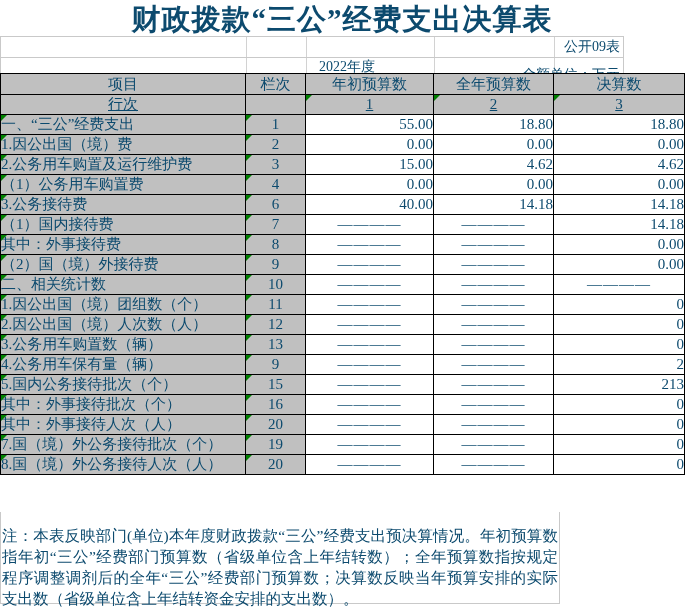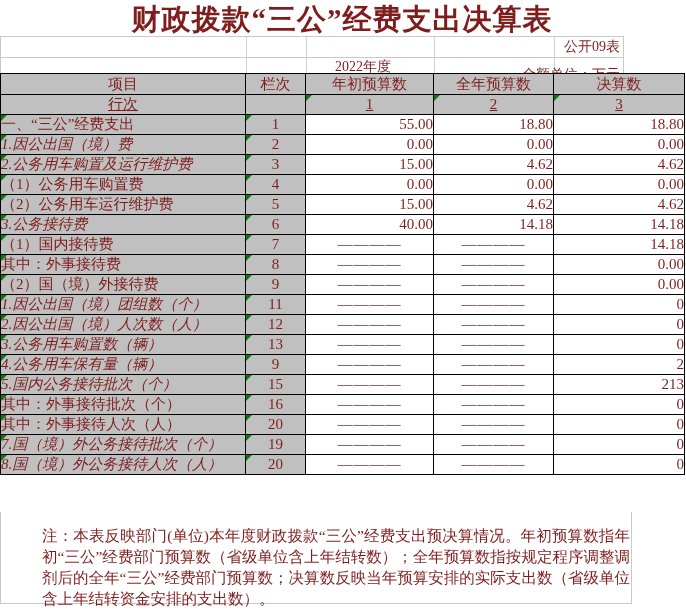--- a/index.html
+++ b/index.html
@@ -1,70 +1,69 @@
 <!DOCTYPE html>
 <html><head>
 <meta charset="utf-8">
 <style>
   html,body{margin:0;padding:0;background:#fff;}
   .page{
     position:relative;width:686px;height:610px;background:#ffffff;overflow:hidden;
-    font-family:"Liberation Serif","DejaVu Serif",serif;color:#7f1d1d;
+    font-family:"Liberation Serif","DejaVu Serif",serif;color:#0c4a6e;
   }
   
   .title{
     position:absolute;top:0;left:0;width:684px;height:36px;
     text-align:center;font-size:29px;font-weight:bold;line-height:38px;letter-spacing:1px;
     white-space:nowrap;
   }
   
   .meta{
     position:absolute;top:36px;left:0;width:624px;height:37px;
     border-top:1px solid #c9c9c9;border-left:1px solid #c9c9c9;border-right:1px solid #c9c9c9;
     box-sizing:border-box;font-size:14px;
   }
   .meta .vline{position:absolute;top:0;bottom:0;width:1px;background:#d2d2d2;}
   .meta-row1{position:relative;height:20px;border-bottom:1px solid #c9c9c9;line-height:20px;}
   .meta-row1 .right{position:absolute;right:3px;top:0;}
   .meta-row2{position:relative;height:16px;line-height:17px;}
   .meta-row2 .left{position:absolute;left:2px;top:0;white-space:nowrap;}
-  .meta-row2 .center{position:absolute;left:298px;width:128px;text-align:center;top:0;}
+  .meta-row2 .center{position:absolute;left:318px;width:128px;text-align:left;top:0;}
   .meta-row2 .right{position:absolute;right:3px;top:8px;}
   
   table.main{
     position:absolute;top:73px;left:0;width:684px;
     border-collapse:collapse;table-layout:fixed;
   }
   table.main th,table.main td{
     border:1px solid #000;font-weight:normal;padding:0;position:relative;
     overflow:hidden;white-space:nowrap;font-size:15px;vertical-align:middle;
   }
   .g{background:#c0c0c0;}
   thead tr.hdr1 th{height:20px;text-align:center;}
   thead tr.hdr2 th{height:17px;text-align:center;text-decoration:underline;}
   tbody td{height:19px;}
   td.c-label{text-align:left;margin-left:20px;}
   td.c-line{text-align:center;}
   td.c-num{text-align:right;padding-right:3px;background:#fff;}
   td.c-num.dash{text-align:center;padding-right:0;letter-spacing:1px;}
   .ind0{padding-left:2px;}
-  .ind1{padding-left:7px;font-style:italic;}
+  .ind1{padding-left:7px;}
   .ind2{padding-left:19px;}
   .ind3{padding-left:27px;}
   .ind4{padding-left:53px;}
   .tri{
     position:absolute;top:0;left:0;width:0;height:0;
     border-top:6px solid #008000;border-right:6px solid transparent;
   }
   
   .note{
-    position:absolute;top:512px;left:0;width:632px;height:92px;
+    position:absolute;top:512px;left:0;width:560px;height:92px;
     border-left:1px solid #c9c9c9;border-right:1px solid #c9c9c9;border-bottom:1px solid #c9c9c9;
     box-sizing:border-box;
-    padding-left:40px;
   }
   .note-text{
     padding:13px 1px 0 1px;font-size:15.5px;line-height:21px;text-align:justify;
   }
 </style>
 </head>
 <body>
 
 <div class="page">
 
@@ -131,27 +130,20 @@
           <td class="c-num">4.62</td>
         </tr>
         <tr>
           <td class="c-label g ind2"><span class="tri"></span><span>（1）公务用车购置费</span></td>
           <td class="c-line g"><span class="tri"></span><span>4</span></td>
           <td class="c-num">0.00</td>
           <td class="c-num">0.00</td>
           <td class="c-num">0.00</td>
         </tr>
         <tr>
-          <td class="c-label g ind2"><span class="tri"></span><span>（2）公务用车运行维护费</span></td>
-          <td class="c-line g"><span class="tri"></span><span>5</span></td>
-          <td class="c-num">15.00</td>
-          <td class="c-num">4.62</td>
-          <td class="c-num">4.62</td>
-        </tr>
-        <tr>
           <td class="c-label g ind1"><span class="tri"></span><span>3.公务接待费</span></td>
           <td class="c-line g"><span class="tri"></span><span>6</span></td>
           <td class="c-num">40.00</td>
           <td class="c-num">14.18</td>
           <td class="c-num">14.18</td>
         </tr>
         <tr>
           <td class="c-label g ind2"><span class="tri"></span><span>（1）国内接待费</span></td>
           <td class="c-line g"><span class="tri"></span><span>7</span></td>
           <td class="c-num dash">————</td>
@@ -166,20 +158,27 @@
           <td class="c-num">0.00</td>
         </tr>
         <tr>
           <td class="c-label g ind2"><span class="tri"></span><span>（2）国（境）外接待费</span></td>
           <td class="c-line g"><span class="tri"></span><span>9</span></td>
           <td class="c-num dash">————</td>
           <td class="c-num dash">————</td>
           <td class="c-num">0.00</td>
         </tr>
         <tr>
+          <td class="c-label g ind0"><span class="tri"></span><span>二、相关统计数</span></td>
+          <td class="c-line g"><span class="tri"></span><span>10</span></td>
+          <td class="c-num dash">————</td>
+          <td class="c-num dash">————</td>
+          <td class="c-num dash">————</td>
+        </tr>
+        <tr>
           <td class="c-label g ind1"><span class="tri"></span><span>1.因公出国（境）团组数（个）</span></td>
           <td class="c-line g"><span class="tri"></span><span>11</span></td>
           <td class="c-num dash">————</td>
           <td class="c-num dash">————</td>
           <td class="c-num">0</td>
         </tr>
         <tr>
           <td class="c-label g ind1"><span class="tri"></span><span>2.因公出国（境）人次数（人）</span></td>
           <td class="c-line g"><span class="tri"></span><span>12</span></td>
           <td class="c-num dash">————</td>

